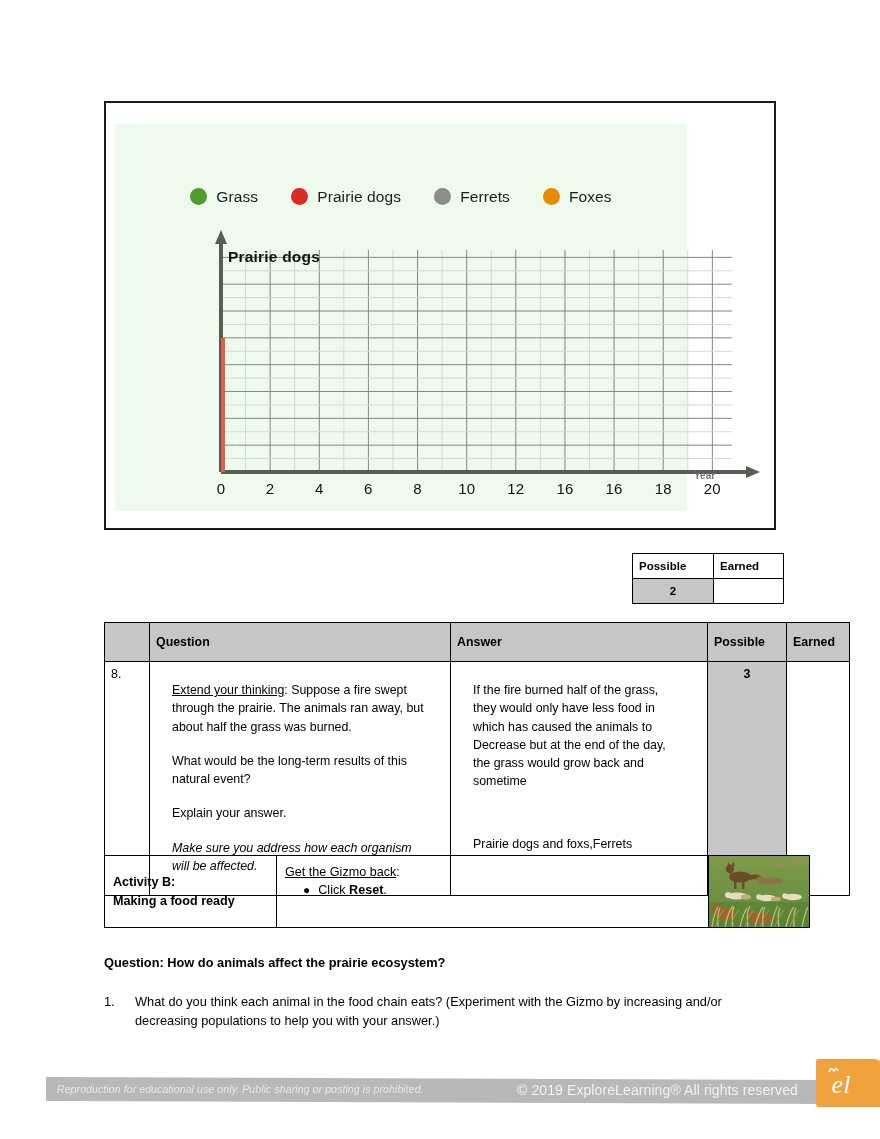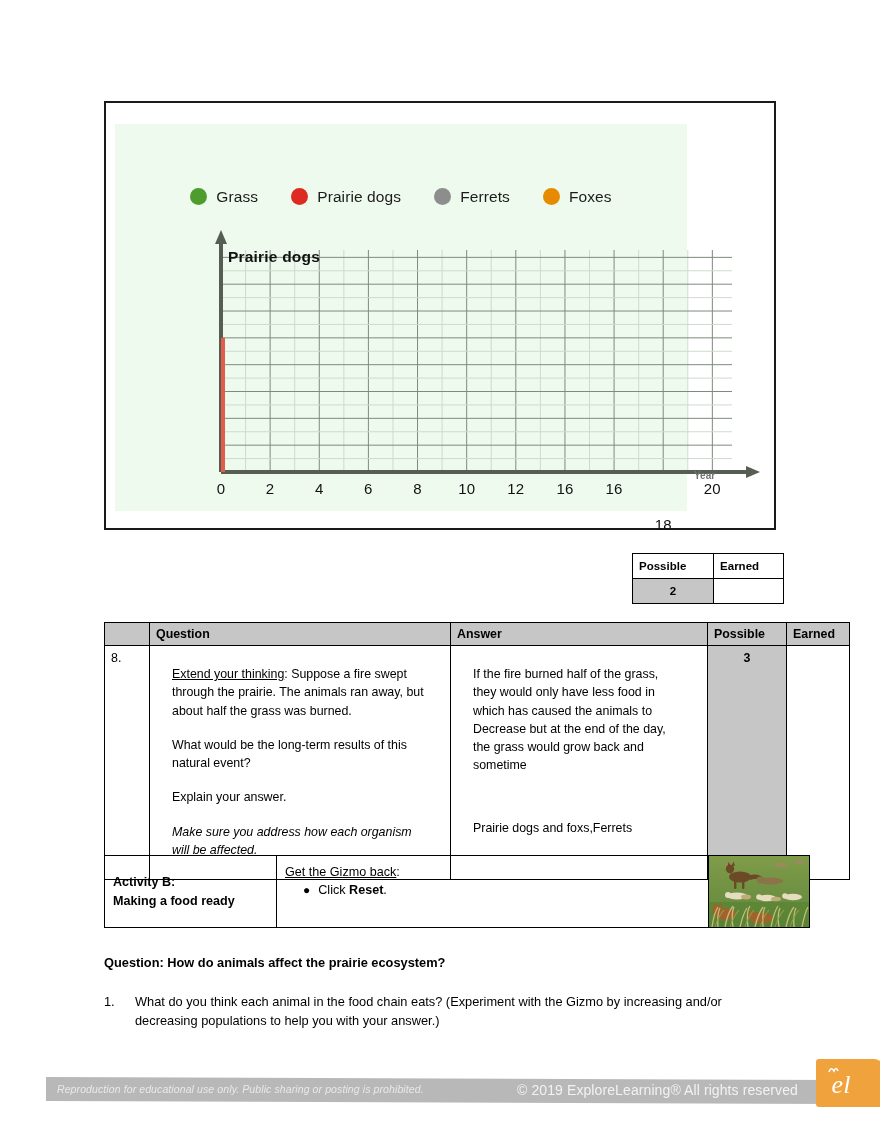--- a/index.html
+++ b/index.html
@@ -57,21 +57,21 @@
   .pe-val{background:#c6c6c6;text-align:center;}
   .pe-blank{background:#fff;}
 
   
   .qt{
     position:absolute;left:104px;top:622px;width:680px;
     border-collapse:collapse;table-layout:fixed;font-size:12.4px;
     line-height:1.47;
   }
   .qt th,.qt td{border:1px solid #000;vertical-align:top;padding:3px 6px 4px 6px;}
-  .qt thead th{background:#c6c6c6;font-weight:bold;text-align:left;height:18px;padding:2px 6px;}
+  .qt thead th{background:#c6c6c6;font-weight:bold;text-align:left;height:18px;padding:10px 6px;}
   .c-num{width:32px;}
   .c-q{width:288px;}
   .c-a{width:244px;}
   .c-p{width:66px;}
   .c-e{width:50px;}
   .qt td.num{text-align:left;}
   .qt td.poss{background:#c6c6c6;text-align:center;font-weight:bold;}
   .qt td.earn{background:#fff;}
   .u{text-decoration:underline;}
   .it{font-style:italic;}
@@ -206,21 +206,21 @@
       <div class="xlabels" id="xlabels-root">
           <div class="xlab" style="left: 106px; top: 356px;">0</div>
           <div class="xlab" style="left: 155.135px; top: 356px;">2</div>
           <div class="xlab" style="left: 204.269px; top: 356px;">4</div>
           <div class="xlab" style="left: 253.404px; top: 356px;">6</div>
           <div class="xlab" style="left: 302.538px; top: 356px;">8</div>
           <div class="xlab" style="left: 351.673px; top: 356px;">10</div>
           <div class="xlab" style="left: 400.808px; top: 356px;">12</div>
           <div class="xlab" style="left: 449.942px; top: 356px;">16</div>
           <div class="xlab" style="left: 499.077px; top: 356px;">16</div>
-          <div class="xlab" style="left: 548.212px; top: 356px; margin-top: 36px;">18</div>
+          <div class="xlab" style="left: 548.212px; top: 356px;">18</div>
           <div class="xlab" style="left: 597.346px; top: 356px;">20</div>
         </div>
     </div>
   </div>
 </div>
 
 <table class="pe-table">
   <tbody>
       <tr>
     <th>Possible</th>

